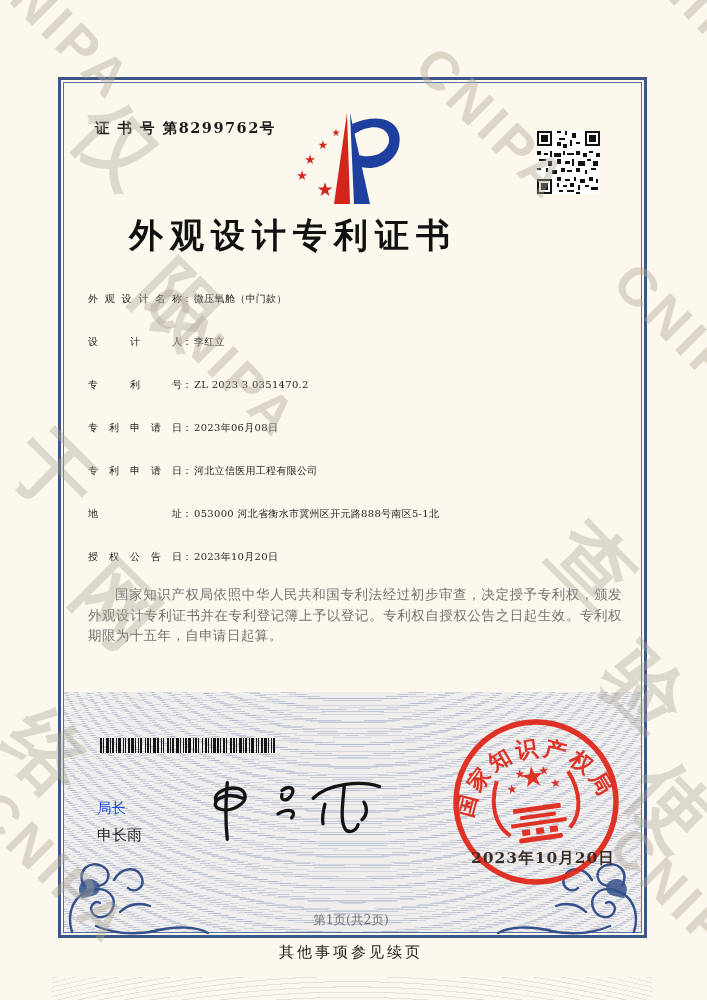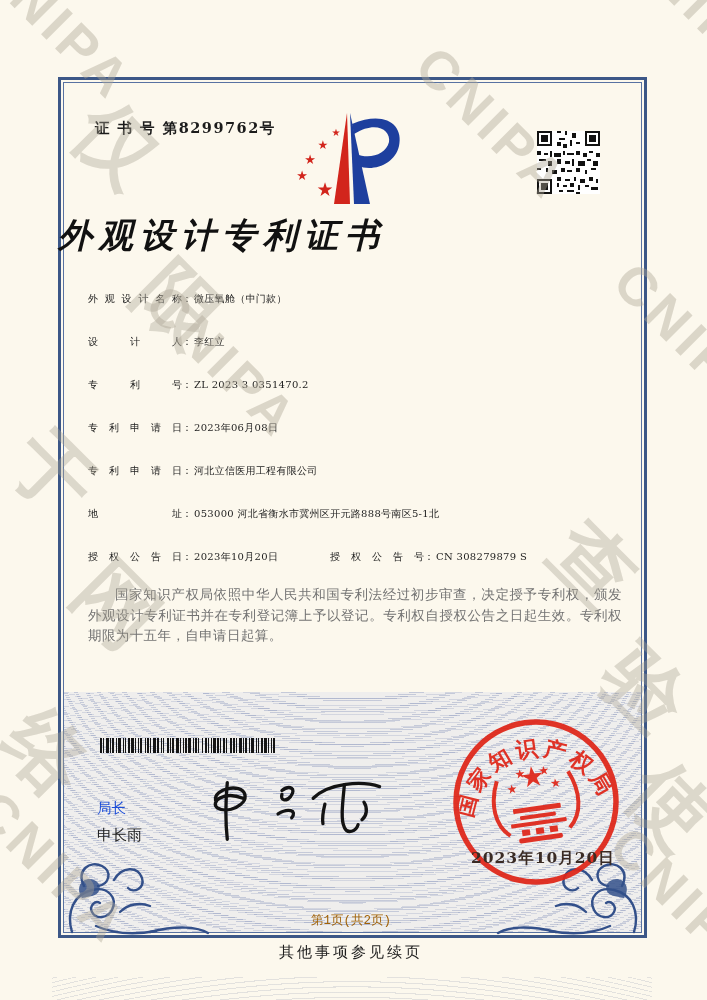--- a/index.html
+++ b/index.html
@@ -13,22 +13,22 @@
     background-color:rgba(210,216,238,0.30);
     background-image:
       repeating-radial-gradient(ellipse 1700px 520px at 50% -300px, rgba(100,118,170,0.30) 0 1px, rgba(0,0,0,0) 1px 6px),
       repeating-radial-gradient(ellipse 1700px 560px at 50% 560px, rgba(100,118,170,0.20) 0 1px, rgba(0,0,0,0) 1px 7px);}
   .waves-bottom{position:absolute;left:52px;top:977px;width:600px;height:23px;z-index:1;opacity:.55;
     background-image:repeating-radial-gradient(ellipse 1700px 420px at 50% -260px, rgba(120,130,160,0.35) 0 1px, rgba(0,0,0,0) 1px 5px);}
   
   .cert-no{position:absolute;left:95px;top:119px;font-size:14.5px;letter-spacing:1.5px;color:#1c1c1c;z-index:3;font-weight:bold;}
   .logo{position:absolute;left:292px;top:108px;z-index:3;}
   .qr{position:absolute;left:537px;top:131px;z-index:3;}
-  .title{position:absolute;left:58px;top:213px;width:470px;font-size:34px;font-weight:700;
-         letter-spacing:7px;color:#111;z-index:3;font-style:italic;}
+  .title{position:absolute;left:58px;top:213px;width:470px;text-align:center;font-size:34px;font-weight:700;
+         letter-spacing:7px;color:#111;z-index:3;}
   
   .fields{position:absolute;left:88px;top:288px;width:540px;z-index:3;font-size:10px;}
   .frow{position:relative;height:43px;line-height:22px;white-space:nowrap;}
   .lbl{display:inline-block;width:94px;text-align:justify;text-align-last:justify;vertical-align:top;}
   .colon{display:inline-block;margin:0 2px 0 0;}
   .val{letter-spacing:.3px;}
   .pair2{position:absolute;left:242px;top:0;}
   
   .paras{position:absolute;left:88px;top:584px;width:534px;z-index:3;font-size:13.5px;line-height:20.5px;
          text-align:justify;color:#737373;letter-spacing:.4px;}
@@ -36,21 +36,21 @@
   
   .barcode{position:absolute;left:100px;top:738px;z-index:3;}
   .sig-title{position:absolute;left:97px;top:799px;font-family:"Liberation Sans",sans-serif;font-size:14.5px;color:#1d4ed8;z-index:3;}
   .sig-name{position:absolute;left:97px;top:826px;font-family:Liberation Sans, sans-serif;font-size:15px;color:#222;z-index:3;}
   .sig-script{position:absolute;left:198px;top:770px;z-index:3;}
   .seal{position:absolute;left:448px;top:714px;width:176px;height:176px;z-index:4;transform:rotate(-8deg);opacity:.93;}
   .seal-date{position:absolute;left:471px;top:848px;z-index:5;font-size:15.5px;font-weight:600;color:#3a2b24;letter-spacing:1px;}
   .flourish{position:absolute;z-index:3;}
   .flourish.left{left:62px;top:856px;}
   .flourish.right{left:496px;top:856px;transform:scaleX(-1);}
-  .page-num{position:absolute;left:58px;top:912px;width:586px;text-align:center;font-size:12.5px;color:#a16207;z-index:3;font-family:Liberation Mono, monospace;}
+  .page-num{position:absolute;left:58px;top:912px;width:586px;text-align:center;font-size:12.5px;color:#737373;z-index:3;}
   .next-note{position:absolute;left:58px;top:943px;width:586px;text-align:center;font-size:15px;letter-spacing:3px;color:#1d1d1d;z-index:3;}
   
   .wm{position:absolute;z-index:9;pointer-events:none;transform:rotate(45deg);font-weight:700;}
   .wm-en{font-family:"Liberation Sans",sans-serif;font-size:54px;letter-spacing:5px;color:rgba(173,167,150,0.42);}
   .wm-cn{font-size:80px;color:rgba(168,162,146,0.38);}
 </style>
 </head>
 <body>
 
 <div id="stage">
@@ -155,23 +155,20 @@
       <span class="lbl">专利申请日</span><span class="colon">：</span><span class="val">2023年06月08日</span>
     </div>
     <div class="frow">
       <span class="lbl">专利申请日</span><span class="colon">：</span><span class="val">河北立信医用工程有限公司</span>
     </div>
     <div class="frow">
       <span class="lbl">地址</span><span class="colon">：</span><span class="val">053000 河北省衡水市冀州区开元路888号南区5-1北</span>
     </div>
     <div class="frow">
       <span class="lbl">授权公告日</span><span class="colon">：</span><span class="val">2023年10月20日</span>
-      <span class="pair2">
-        <span class="lbl">授权公告号</span><span class="colon">：</span><span class="val">CN 308279879 S</span>
-      </span>
     </div>
   </div>
 
   <div class="paras">
     <p>国家知识产权局依照中华人民共和国专利法经过初步审查，决定授予专利权，颁发外观设计专利证书并在专利登记簿上予以登记。专利权自授权公告之日起生效。专利权期限为十五年，自申请日起算。</p>
   </div>
 
   <svg class="barcode" width="178" height="15" viewBox="0 0 178 15">
     <path d="M0,7.5 H178" stroke="#151515" stroke-width="15" stroke-dasharray="2 1 1 2 3 1 1 1 2 2 1 1 3 2 1 1 1 2 2 1 3 1 1 2 1 1 2 3 1 1 2 1 1 2 3 1 2 2 1 1 1 3 2 1 1 1 2 2 3 1 1 2 1 1 2 1 3 2 1 1 2 1 1 3 1 2 2 1 1 2 1 1 3 1 2 1 1 2 2 1 1 3 2 1"></path>
   </svg>

